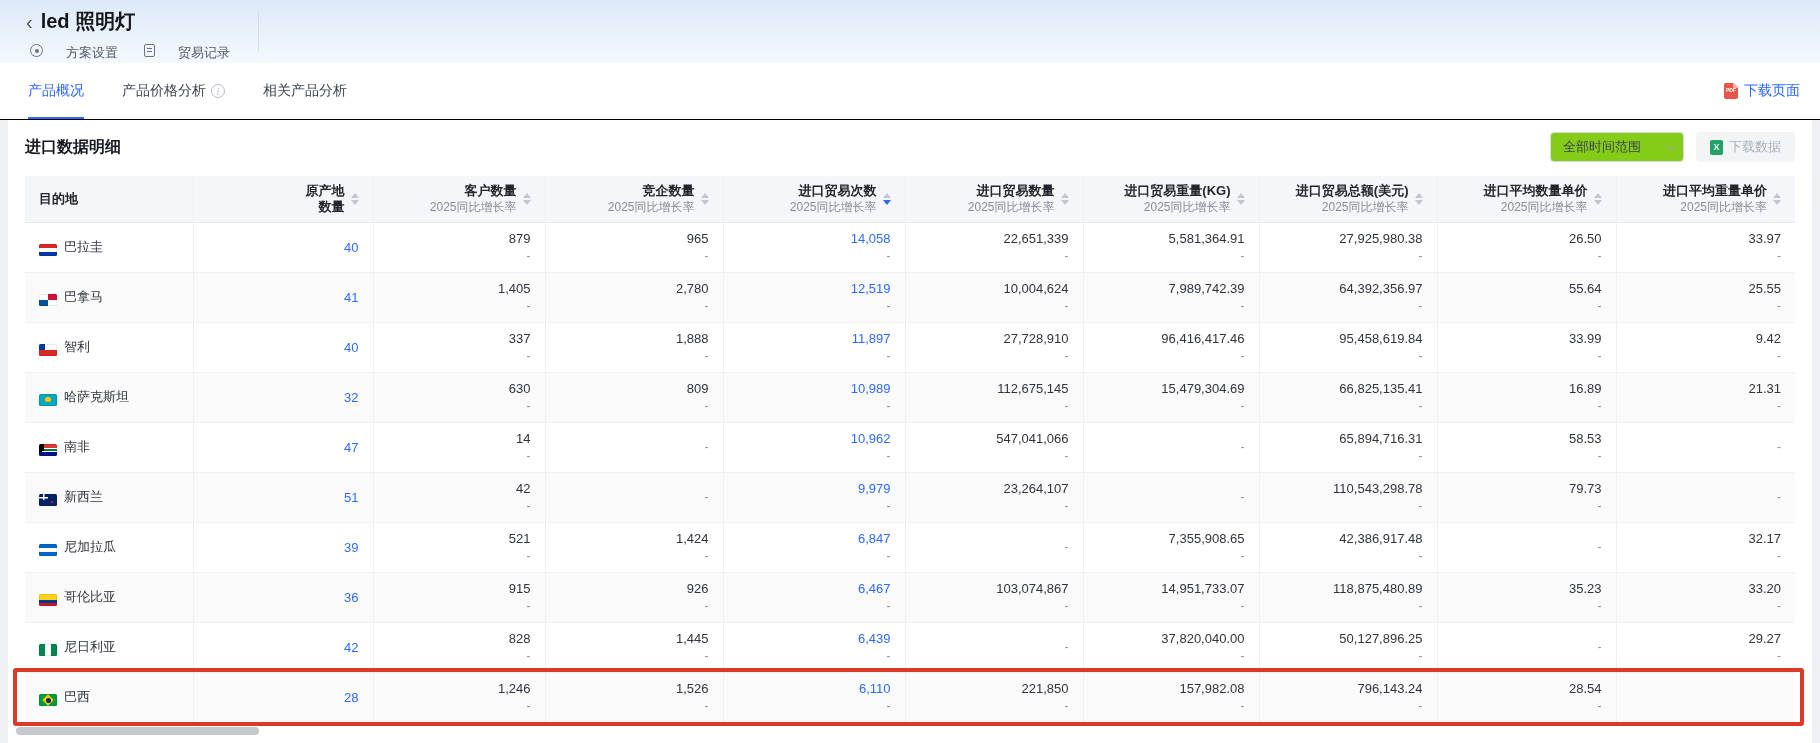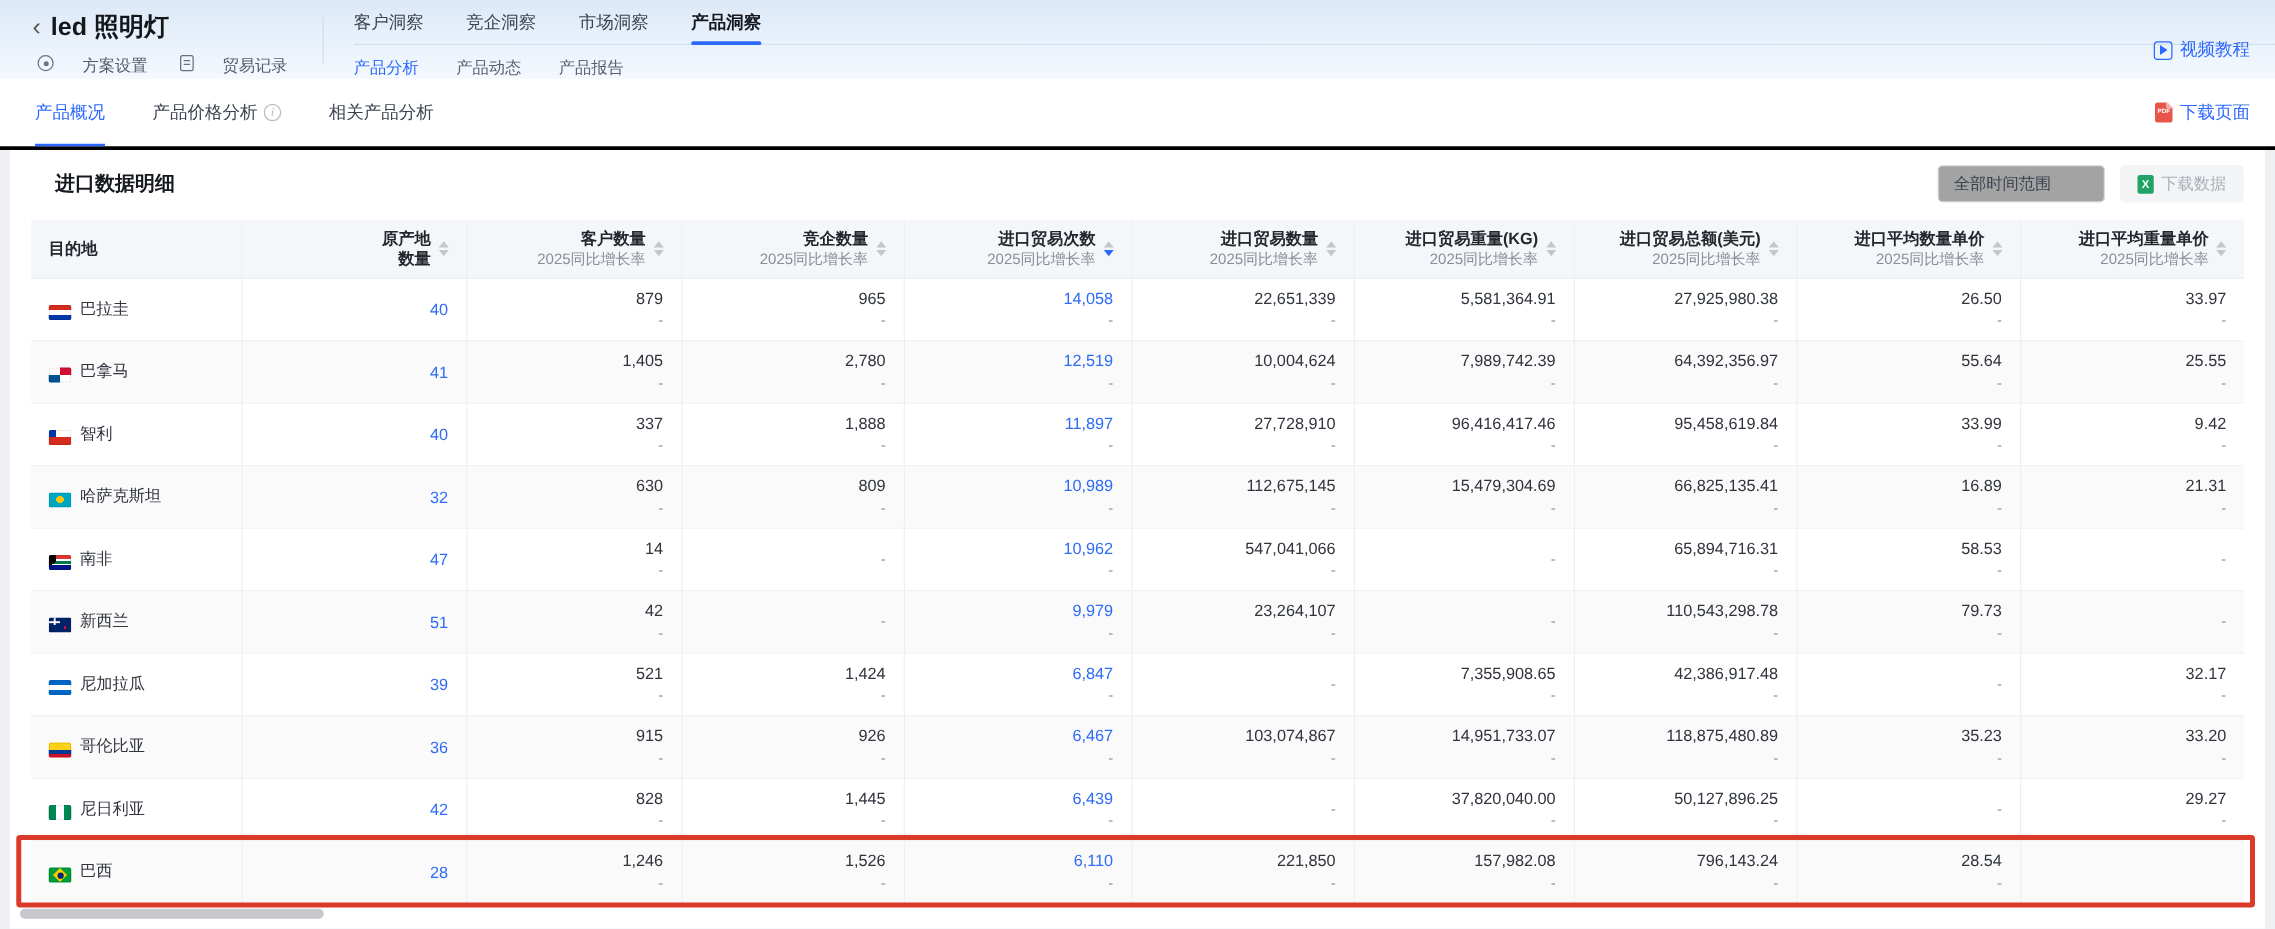--- a/index.html
+++ b/index.html
@@ -33,44 +33,44 @@
   .stab { font-size:13px; color:#595f6b; cursor:pointer; }
   .stab.active { color:#2c68ff; }
   .video-link { position:absolute; right:20px; top:31px; display:flex; align-items:center; gap:6px;
     color:#2c68ff; font-size:14px; cursor:pointer; }
   .ic-video { width:15px; height:15px; border:1.5px solid #2c68ff; border-radius:3px;
     display:flex; align-items:center; justify-content:center; }
   .ic-video::after { content:""; width:0; height:0; border-left:6px solid #2c68ff;
     border-top:4px solid transparent; border-bottom:4px solid transparent; margin-left:1px; }
 
   
-  .subnav { height:57px; background:#fff; border-bottom:3px solid #000000; display:flex;
+  .subnav { height:57px; background:#fff; border-bottom:1px solid #000000; display:flex;
     align-items:center; padding:0 20px 0 28px; position:relative; }
   .subnav-tabs { display:flex; gap:38px; height:100%; align-items:center; }
   .ntab { font-size:14px; color:#3c4350; height:100%; display:flex; align-items:center; gap:5px;
     position:relative; cursor:pointer; }
   .ntab.active { color:#2c68ff; }
   .ntab.active::after { content:""; position:absolute; bottom:0; left:0; right:0; height:2px; background:#2c68ff; }
   .ic-info { width:14px; height:14px; border:1px solid #b8bdc7; border-radius:50%; color:#b8bdc7;
     font-size:10px; display:flex; align-items:center; justify-content:center; font-style:italic;
     font-family:"Liberation Serif",serif; }
   .dl-page { position:absolute; right:20px; display:flex; align-items:center; gap:6px;
     color:#2c68ff; font-size:14px; cursor:pointer; }
   .ic-pdf { width:14px; height:16px; background:#e8564a; border-radius:2px; position:relative; }
   .ic-pdf::before { content:"PDF"; position:absolute; left:0; right:0; top:4px; text-align:center;
     font-size:5px; font-weight:bold; color:#fff; letter-spacing:0; }
   .ic-pdf::after { content:""; position:absolute; right:-1px; top:-1px; border:3px solid #fff;
     border-left-color:#f0b1ac; border-bottom-color:#f0b1ac; border-radius:0 0 0 2px; }
 
   
   .card { margin:0 8px; background:#fff; min-height:623px; padding:12px 17px 0 17px; position:relative; }
-  .section-head { display:flex; align-items:center; justify-content:space-between;margin-left:19px; }
+  .section-head { display:flex; align-items:center; justify-content:space-between; }
   .section-title { font-size:16px; font-weight:bold; color:#15181e; }
   .section-controls { display:flex; gap:12px; align-items:center; }
-  .time-select { width:134px; height:30px; border:1px solid #d9dce2; border-radius:4px; background:#a3a3a3;
+  .time-select { width:134px; height:30px; border:1px solid #d9dce2; border-radius:4px; background:#84cc16;
     display:flex; align-items:center; justify-content:space-between; padding:0 10px 0 12px;
     font-size:13px; color:#3c4350; cursor:pointer; }
   .chev-down { width:7px; height:7px; border-right:1.5px solid #9aa0aa; border-bottom:1.5px solid #9aa0aa;
     transform:rotate(45deg) translateY(-2px); }
   .dl-data-btn { height:30px; padding:0 14px; background:#f3f4f6; border:none; border-radius:4px;
     display:flex; align-items:center; gap:6px; font-size:13px; color:#aab0ba; cursor:not-allowed; }
   .ic-xls { width:13px; height:15px; background:#21a366; border-radius:2px; position:relative; }
   .ic-xls::before { content:"X"; position:absolute; left:0; right:0; top:2px; text-align:center;
     font-size:9px; font-weight:bold; color:#fff; }
 
@@ -145,37 +145,20 @@
         <span class="ic-target"></span>
         <span>方案设置</span>
       </span>
       <span class="action-item">
         <span class="ic-doc"></span>
         <span>贸易记录</span>
       </span>
     </div>
   </div>
   <div class="band-divider"></div>
-  <div class="band-right">
-    <div class="primary-tabs">
-      <span class="ptab">客户洞察</span>
-      <span class="ptab">竞企洞察</span>
-      <span class="ptab">市场洞察</span>
-      <span class="ptab active">产品洞察</span>
-    </div>
-    <div class="secondary-tabs">
-      <span class="stab active">产品分析</span>
-      <span class="stab">产品动态</span>
-      <span class="stab">产品报告</span>
-    </div>
-    <span class="video-link">
-      <span class="ic-video"></span>
-      <span>视频教程</span>
-    </span>
-  </div>
 </div>
 
 <div class="subnav">
   <div class="subnav-tabs">
     <span class="ntab active">
       <span>产品概况</span>
     </span>
     <span class="ntab">
       <span>产品价格分析</span>
       <span class="ic-info">i</span>

